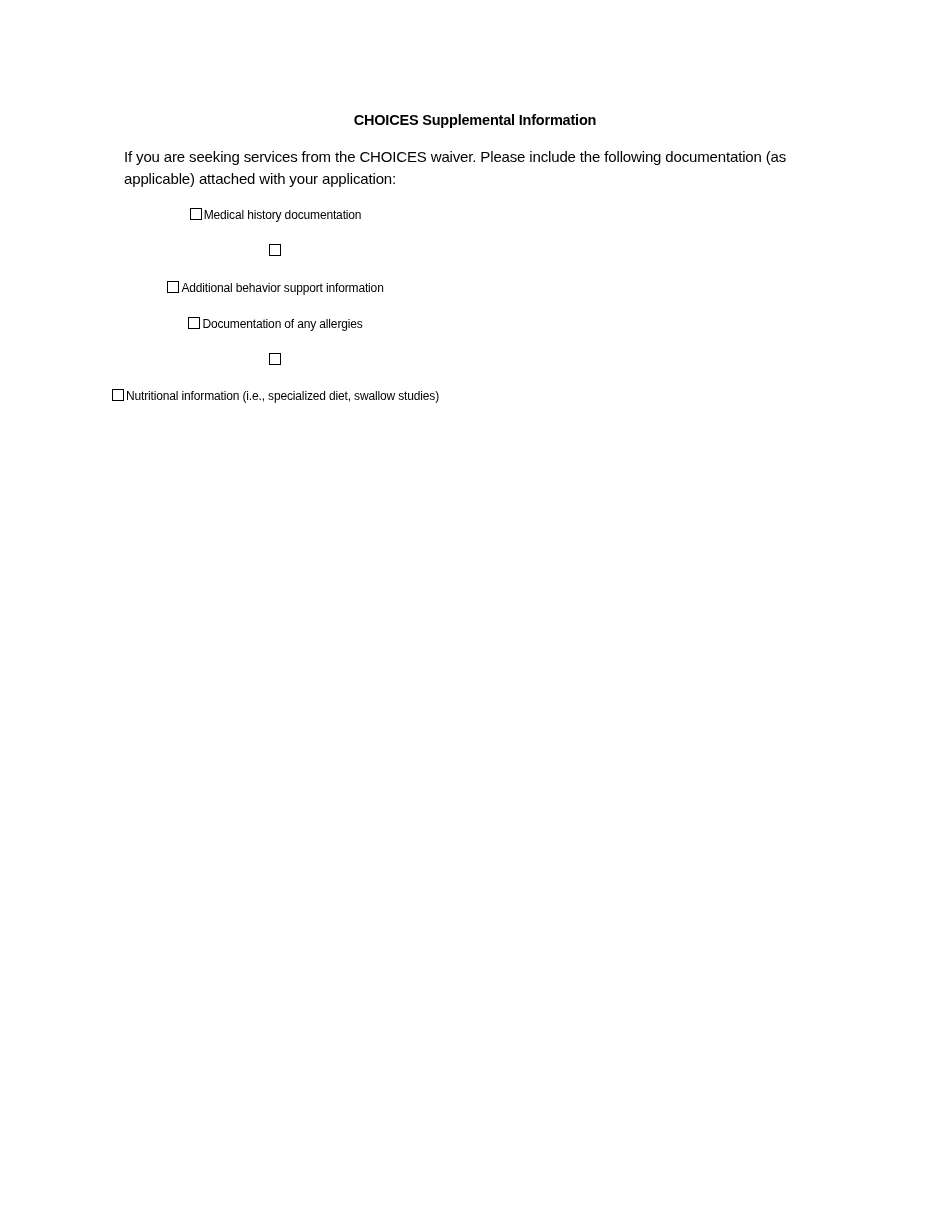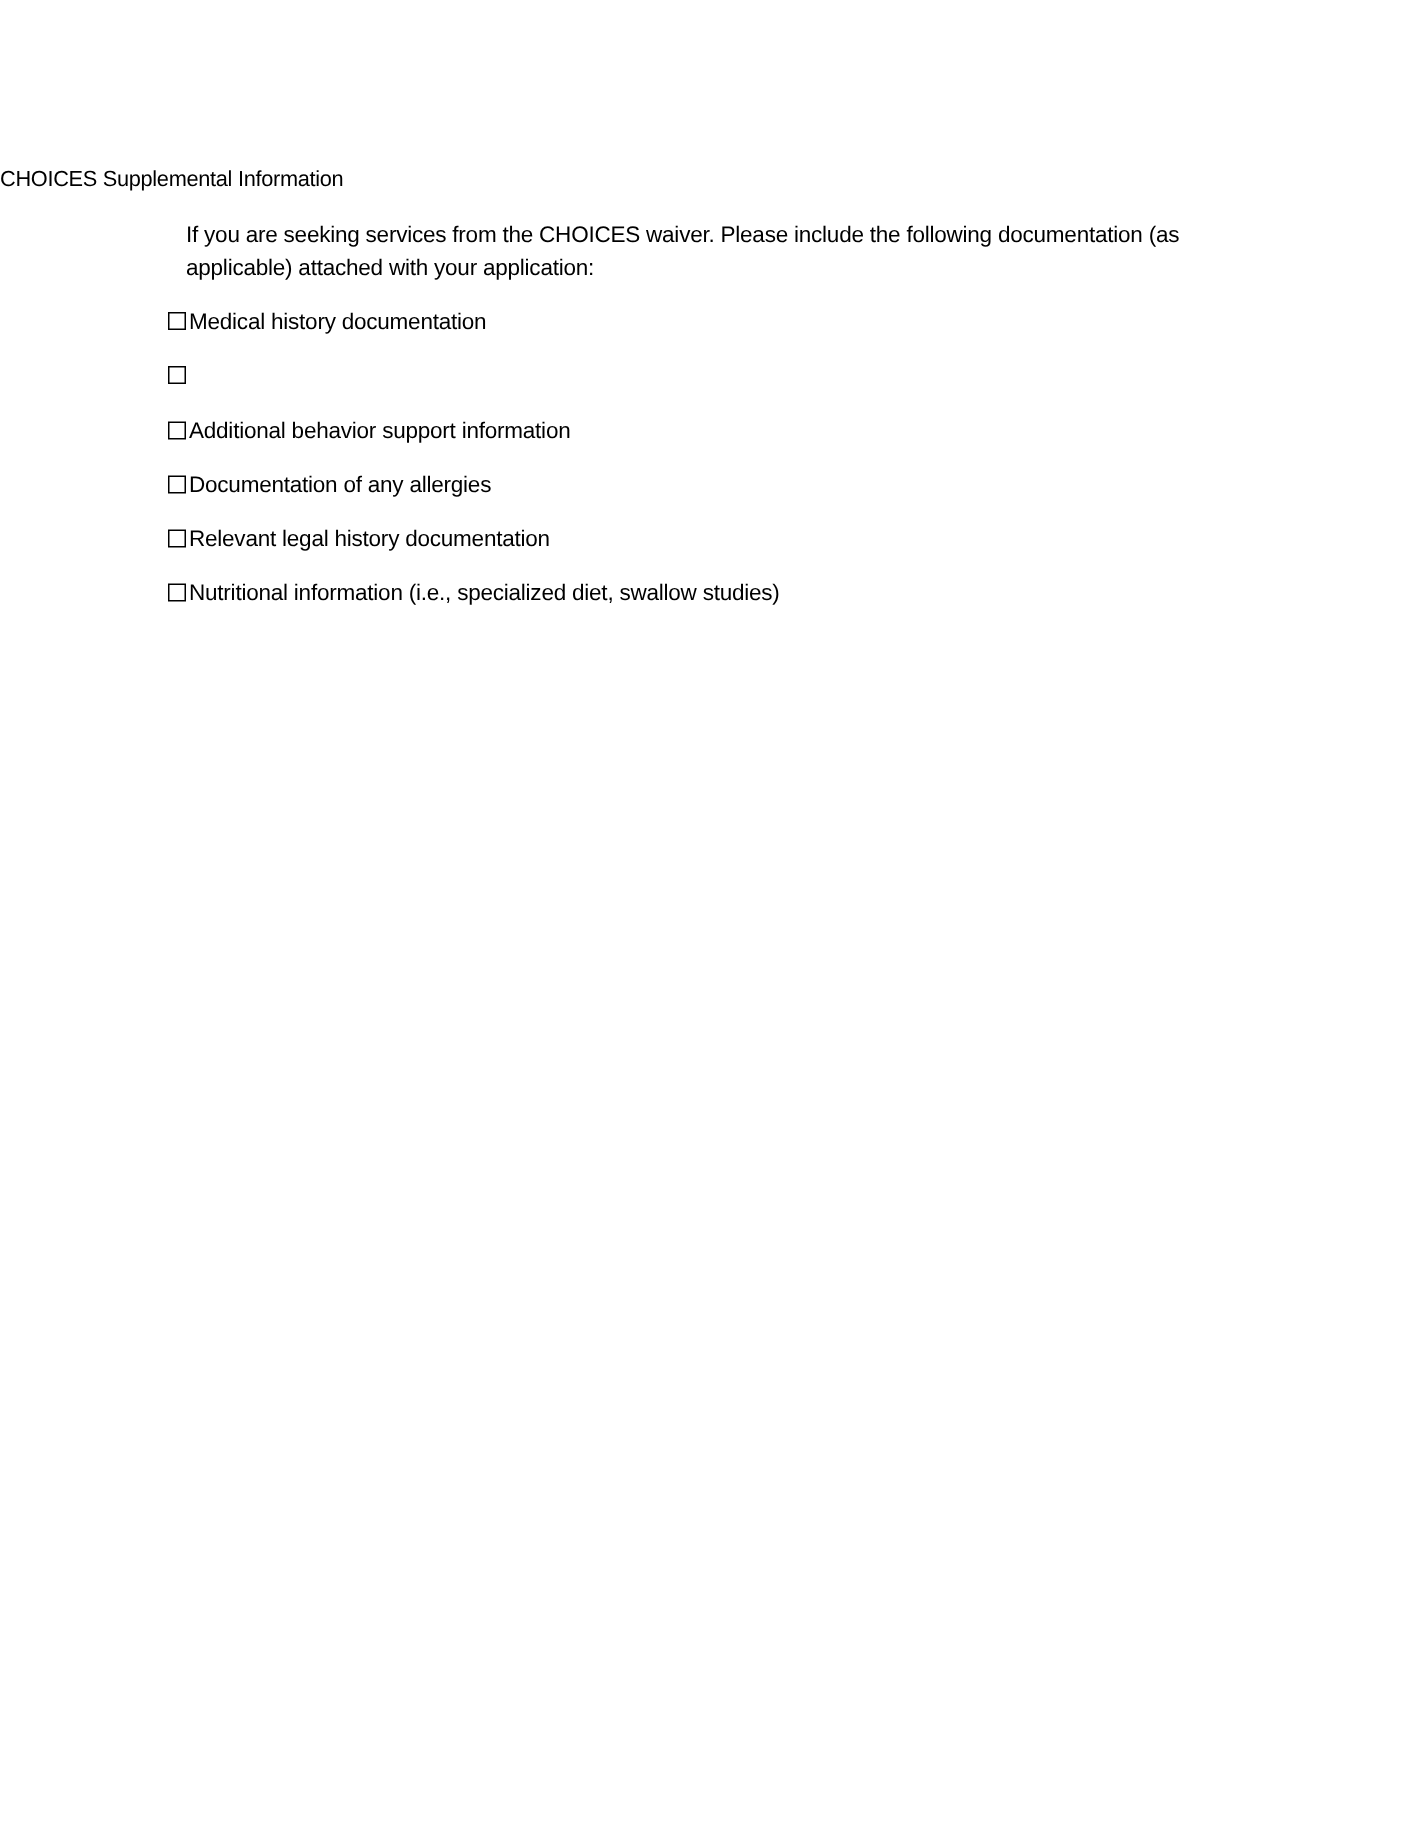--- a/index.html
+++ b/index.html
@@ -1,24 +1,24 @@
 <!DOCTYPE html>
 <html><head>
 <meta charset="utf-8">
 <style>
   html, body { margin: 0; padding: 0; background: #ffffff; }
   body { width: 950px; height: 1230px; position: relative; overflow: hidden;
          font-family: "Liberation Sans", sans-serif; color: #000; }
   .page { position: absolute; left: 0; top: 0; width: 950px; height: 1230px; background: #fff; }
-  .title { position: absolute; top: 112px; left: 0; width: 950px; 
-           font-weight: normal; font-size: 14.5px; letter-spacing: -0.2px; }
+  .title { position: absolute; top: 112px; left: 0; width: 950px; text-align: center;
+           font-weight: bold; font-size: 14.5px; letter-spacing: -0.2px; }
   .intro { position: absolute; top: 146px; left: 112px; width: 720px;
            font-size: 15px; line-height: 22px; letter-spacing: -0.15px; margin-left: 12px; }
   .checklist { position: absolute; top: 205px; left: 112px; margin: 0; padding: 0; list-style: none; }
-  .item { height: 36.3px; display: flex; align-items: flex-start; font-size: 15px; letter-spacing: -0.15px; line-height: 20px; }
+  .item { height: 36.3px; display: flex; align-items: flex-start; font-size: 12px; letter-spacing: -0.15px; line-height: 20px; justify-content: center; }
   .box { display: inline-block; width: 12px; height: 12px; border: 1px solid #000; margin-top: 3px; margin-right: 2px; box-sizing: border-box; cursor: pointer; }
 </style>
 </head>
 <body>
 
 <div class="page">
   <div class="title">CHOICES Supplemental Information</div>
   <div class="intro">If you are seeking services from the CHOICES waiver. Please include the following documentation (as applicable) attached with your application:</div>
   <ul class="checklist">
     <li class="item">
@@ -31,20 +31,19 @@
     <li class="item">
       <span class="box"></span>
       <span>Additional behavior support information</span>
     </li>
     <li class="item">
       <span class="box"></span>
       <span>Documentation of any allergies</span>
     </li>
     <li class="item">
       <span class="box"></span>
-      <span>Relevant legal history documentation</span>
     </li>
     <li class="item">
       <span class="box"></span>
       <span>Nutritional information (i.e., specialized diet, swallow studies)</span>
     </li>
   </ul>
 </div>
 
 </body></html>

